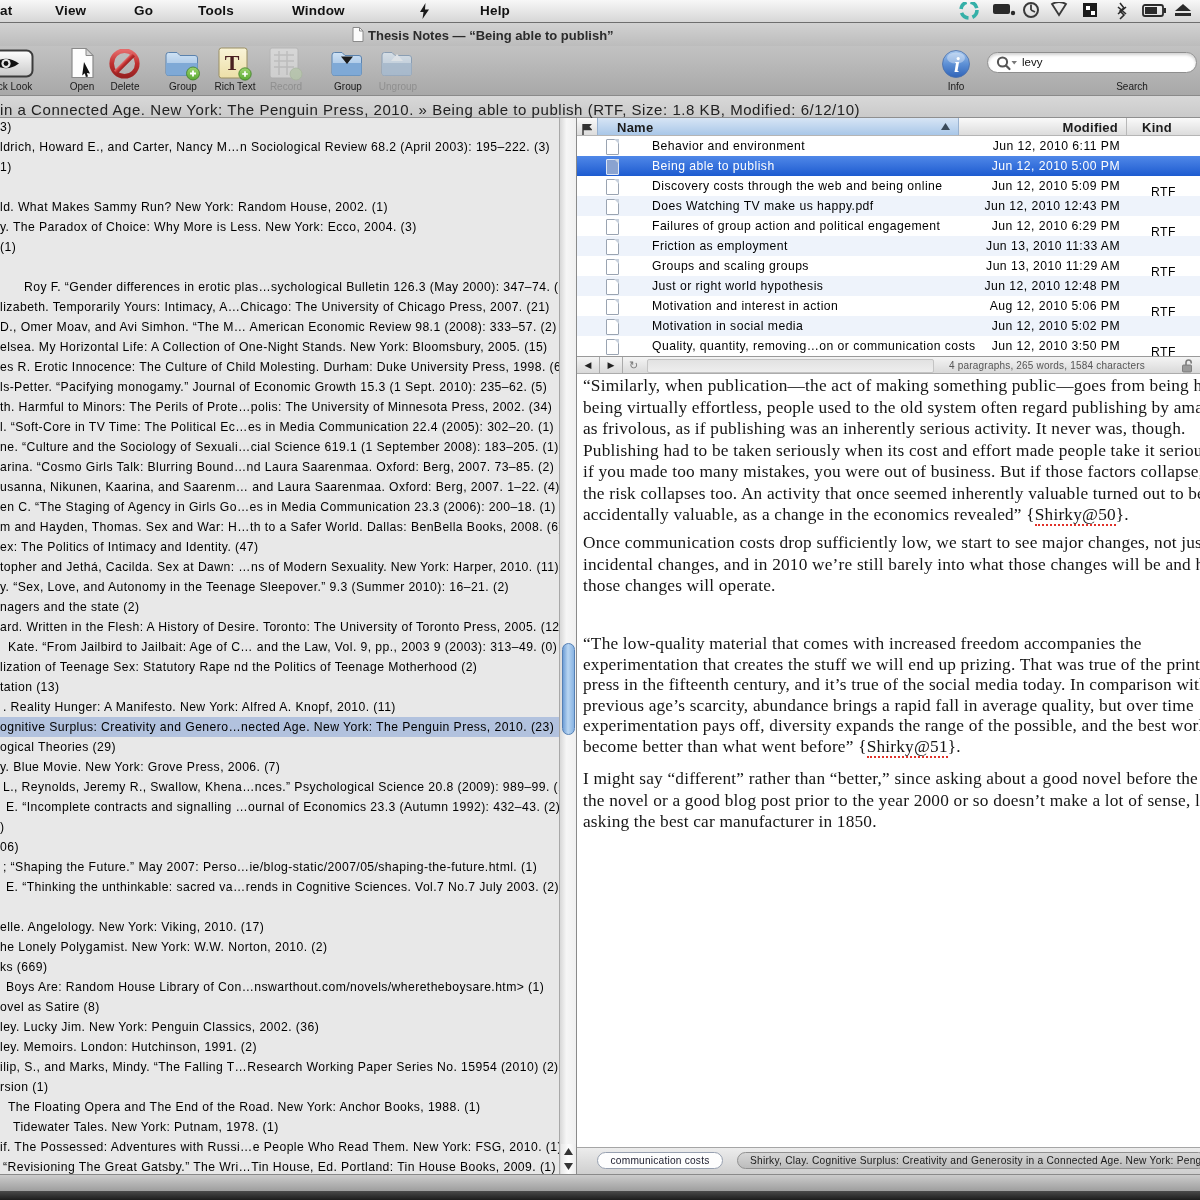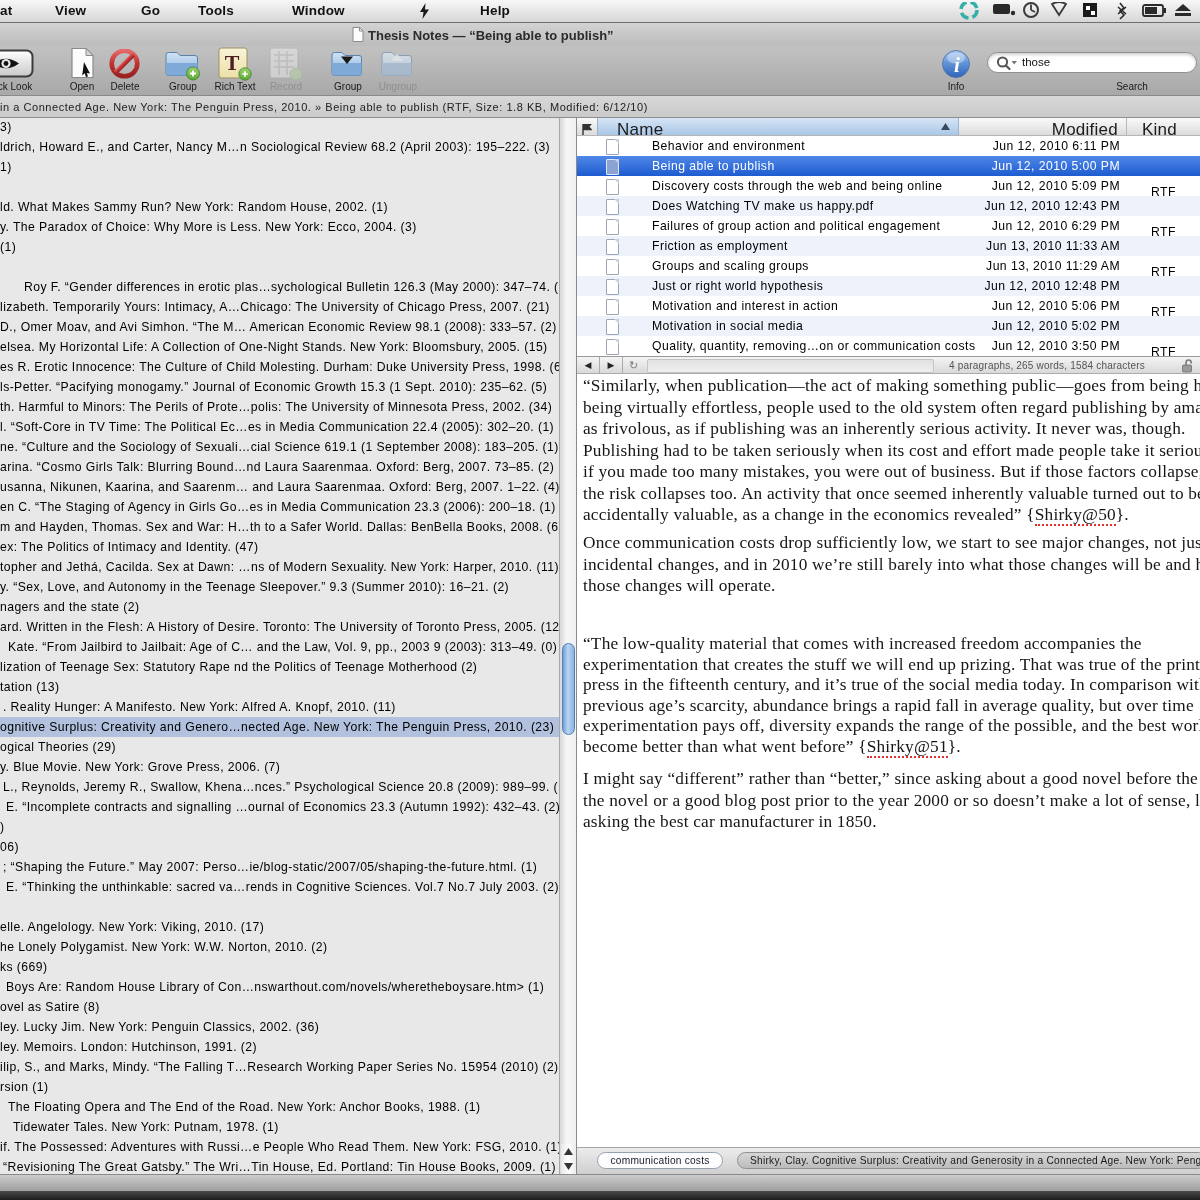--- a/index.html
+++ b/index.html
@@ -5,55 +5,55 @@
 #screen{position:absolute;top:0;left:0;width:1200px;height:1200px;background:#fff;overflow:hidden;}
 #menubar{position:absolute;top:0;left:0;width:1200px;height:22px;background:linear-gradient(#f7f7f7,#d6d6d6);border-bottom:1px solid #6e6e6e;}
 .mitem{position:absolute;top:3px;font-size:13.5px;font-weight:600;color:#111;letter-spacing:0.2px;}
 #titlebar{position:absolute;top:23px;left:0;width:1200px;height:23px;background:linear-gradient(#dcdcdc,#cacaca);}
 #ttext{position:absolute;top:4px;left:352px;font-size:13px;font-weight:600;color:#2b2b2b;white-space:nowrap;}
 #toolbar{position:absolute;top:46px;left:0;width:1200px;height:49px;background:linear-gradient(#c2c2c2,#a8a8a8);}
 #titlebar{background:linear-gradient(#d2d2d2,#bcbcbc);}
 .tlabel{position:absolute;top:35px;font-size:10px;font-weight:500;color:#1a1a1a;text-align:center;white-space:nowrap;}
 .tlabel.dim{color:#8f8f8f;}
 #pathbar{position:absolute;top:95px;left:0;width:1200px;height:23px;background:linear-gradient(#d8d8d8,#cacaca);border-top:1px solid #8a8a8a;border-bottom:1px solid #8f8f8f;box-sizing:border-box;}
-#pathtext{position:absolute;top:5px;left:0px;font-size:11px;font-weight:500;color:#222;white-space:nowrap;letter-spacing:0.55px;}
+#pathtext{position:absolute;top:5px;left:0px;font-size:15px;font-weight:500;color:#222;white-space:nowrap;letter-spacing:0.55px;}
 
 #leftpane{position:absolute;top:118px;left:0;width:559px;height:1056px;background:#e8e8e8;overflow:hidden;}
 #leftlines{position:absolute;top:-1px;left:0;width:760px;}
 .bl{height:20px;line-height:20px;font-size:12.2px;font-weight:500;color:#000;white-space:nowrap;letter-spacing:0.42px;}
 .bl.sel{background:#b2c2de;}
 #lscroll{position:absolute;top:118px;left:559px;width:18px;height:1056px;background:linear-gradient(90deg,#d8d8d8,#f6f6f6 40%,#f0f0f0);border-left:1px solid #a8a8a8;border-right:1px solid #8a8a8a;box-sizing:border-box;}
 #lthumb{position:absolute;left:2px;top:525px;width:13px;height:92px;border-radius:7px;background:linear-gradient(90deg,#6f9ed6,#b9d6f2 45%,#88b3e2);border:1px solid #5580b5;box-sizing:border-box;}
 #larrows{position:absolute;left:1px;top:1026px;width:15px;height:30px;background:linear-gradient(90deg,#e8e8e8,#fdfdfd 50%,#ececec);}
 
 #rightpane{position:absolute;top:118px;left:577px;width:623px;height:1056px;background:#fff;overflow:hidden;}
 #listhead{position:absolute;top:0;left:0;width:623px;height:18px;background:linear-gradient(#fafafa,#dcdcdc);border-bottom:1px solid #b5b5b5;box-sizing:border-box;}
 #namehead{position:absolute;top:0;left:20px;width:362px;height:17px;background:linear-gradient(#d7e5f5,#a9c7e8);border-left:1px solid #9ab2cf;border-right:1px solid #9ab2cf;box-sizing:border-box;}
-.hlabel{font-size:17px;font-weight:400;color:#1c1c1c;letter-spacing:0.25px;}
+.hlabel{font-size:13px;font-weight:700;color:#1c1c1c;letter-spacing:0.25px;}
 .listrow{position:absolute;left:0;width:623px;height:20px;line-height:20px;font-size:12.2px;font-weight:500;color:#000;white-space:nowrap;letter-spacing:0.45px;}
 .listrow .nm{position:absolute;left:50px;top:0;margin-left:25px;}
 .listrow .dt{position:absolute;left:0px;width:543px;text-align:right;top:0;}
 .listrow .kd{position:absolute;left:550px;width:73px;text-align:center;top:0;margin-top:46px;}
 .listrow.alt{background:#eef3fb;}
 .listrow.sel{background:linear-gradient(#5088e8,#1d5bd0);color:#fff;}
 .doci{position:absolute;left:29px;top:3px;width:11px;height:14px;background:#fff;border:1px solid #9aa4b2;border-radius:1px;}
 .doci:before{content:"";position:absolute;right:-1px;top:-1px;border-style:solid;border-width:0 5px 5px 0;border-color:transparent #c9d2de transparent transparent;}
 #statusstrip{position:absolute;top:238px;left:0;width:623px;height:18px;background:linear-gradient(#f4f4f4,#d9d9d9);border-top:1px solid #999;border-bottom:1px solid #acacac;box-sizing:border-box;}
 #editor{position:absolute;top:256px;left:0;width:623px;height:772px;background:#fff;overflow:hidden;}
 .eline{position:absolute;left:6px;white-space:nowrap;font-family:"Liberation Serif",serif;font-size:17.3px;letter-spacing:0.2px;color:#151515;}
 #tagbar{position:absolute;top:1029px;left:0;width:623px;height:27px;background:linear-gradient(#ececec,#cfcfcf);border-top:1px solid #a5a5a5;box-sizing:border-box;}
 #footer{position:absolute;top:1174px;left:0;width:1200px;height:17px;background:linear-gradient(#cccccc,#9e9e9e);border-top:1px solid #8a8a8a;box-sizing:border-box;}
 #desktop{position:absolute;top:1191px;left:0;width:1200px;height:9px;background:linear-gradient(#4a4a4a,#1c1c1c);}
 </style></head>
 <body>
 <div id="screen">
 <div id="menubar">
 <span class="mitem" style="left:0px">at</span>
 <span class="mitem" style="left:55px">View</span>
-<span class="mitem" style="left:141px">Go</span>
+<span class="mitem" style="left:134px">Go</span>
 <span class="mitem" style="left:198px">Tools</span>
 <span class="mitem" style="left:292px">Window</span>
 <svg class="mitem" style="left:419px;top:3px" width="11" height="16" viewBox="0 0 11 16">
         <path d="M6.5 0 L1 9 H4.5 L3.5 16 L10 6.5 H6 Z" fill="#1a1a1a"></path>
       </svg>
 <span class="mitem" style="left:480px">Help</span>
 <svg style="position:absolute;left:955px;top:2px" width="245" height="18" viewBox="0 0 245 18">
 <circle cx="14" cy="8" r="8" fill="none" stroke="#35b0a8" stroke-width="3.6" stroke-dasharray="9 4"></circle>
 <rect x="38" y="2" width="17" height="10" rx="2" fill="#2a2a2a"></rect>
         <circle cx="58" cy="11" r="2.2" fill="#2a2a2a"></circle>
@@ -185,21 +185,21 @@
         </defs>
       </svg>
 <div class="tlabel" style="left:938px;width:36px">Info</div>
 
 <div style="position:absolute;left:987px;top:6px;width:210px;height:21px;background:#fff;border:1px solid #8e8e8e;border-radius:11px;box-sizing:border-box;box-shadow:inset 0 2px 3px rgba(0,0,0,0.18)">
 <svg style="position:absolute;left:8px;top:3px" width="22" height="15" viewBox="0 0 22 15">
           <circle cx="6.5" cy="6" r="4.6" fill="none" stroke="#555" stroke-width="2"></circle>
           <path d="M10 9.5 L13.5 13" stroke="#555" stroke-width="2.2" stroke-linecap="round"></path>
           <path d="M15.5 5 L21 5 L18.2 8.5 Z" fill="#777"></path>
         </svg>
-<span style="position:absolute;left:34px;top:3px;font-size:11.5px;font-weight:500;color:#111">those</span>
+<span style="position:absolute;left:34px;top:3px;font-size:11.5px;font-weight:500;color:#111">levy</span>
 </div>
 <div class="tlabel" style="left:1102px;width:60px">Search</div>
 </div>
 <div id="pathbar">
       <div id="pathtext">in a Connected Age. New York: The Penguin Press, 2010. » Being able to publish (RTF, Size: 1.8 KB, Modified: 6/12/10)</div>
     </div>
 <div id="leftpane">
       <div id="leftlines">
 <div class="bl">3)</div>
 <div class="bl">ldrich, Howard E., and Carter, Nancy M…n Sociological Review 68.2 (April 2003): 195–222. (3)</div>
@@ -326,21 +326,21 @@
         </div>
 <div class="listrow alt" style="top:158px">
           <div class="doci"></div>
           <span class="nm">Just or right world hypothesis</span>
           <span class="dt">Jun 12, 2010 12:48 PM</span>
           <span class="kd">RTF</span>
         </div>
 <div class="listrow" style="top:178px">
           <div class="doci"></div>
           <span class="nm">Motivation and interest in action</span>
-          <span class="dt">Jun 12, 2010 5:06 PM</span>
+          <span class="dt">Aug 12, 2010 5:06 PM</span>
           <span class="kd">RTF</span>
         </div>
 <div class="listrow alt" style="top:198px">
           <div class="doci"></div>
           <span class="nm">Motivation in social media</span>
           <span class="dt">Jun 12, 2010 5:02 PM</span>
           <span class="kd">RTF</span>
         </div>
 <div class="listrow" style="top:218px">
           <div class="doci"></div>

